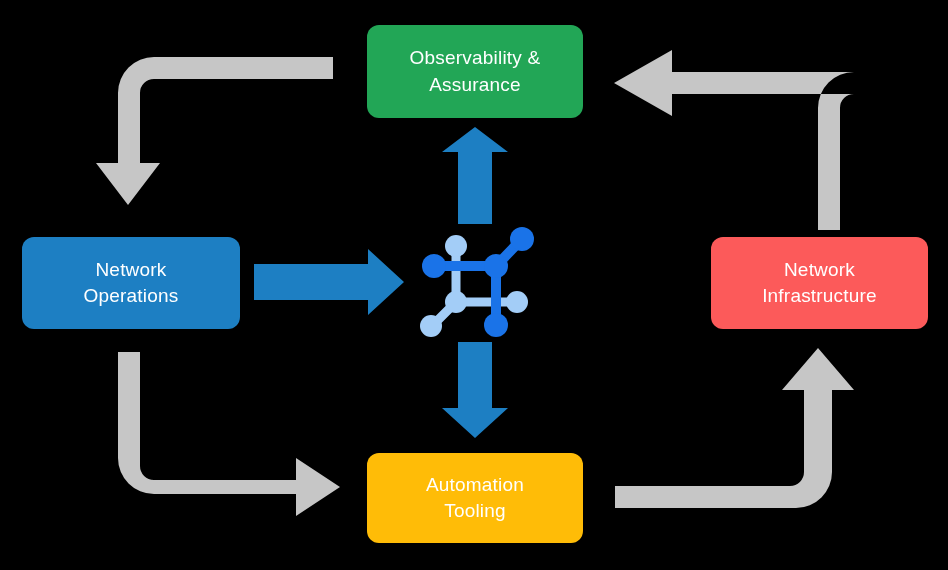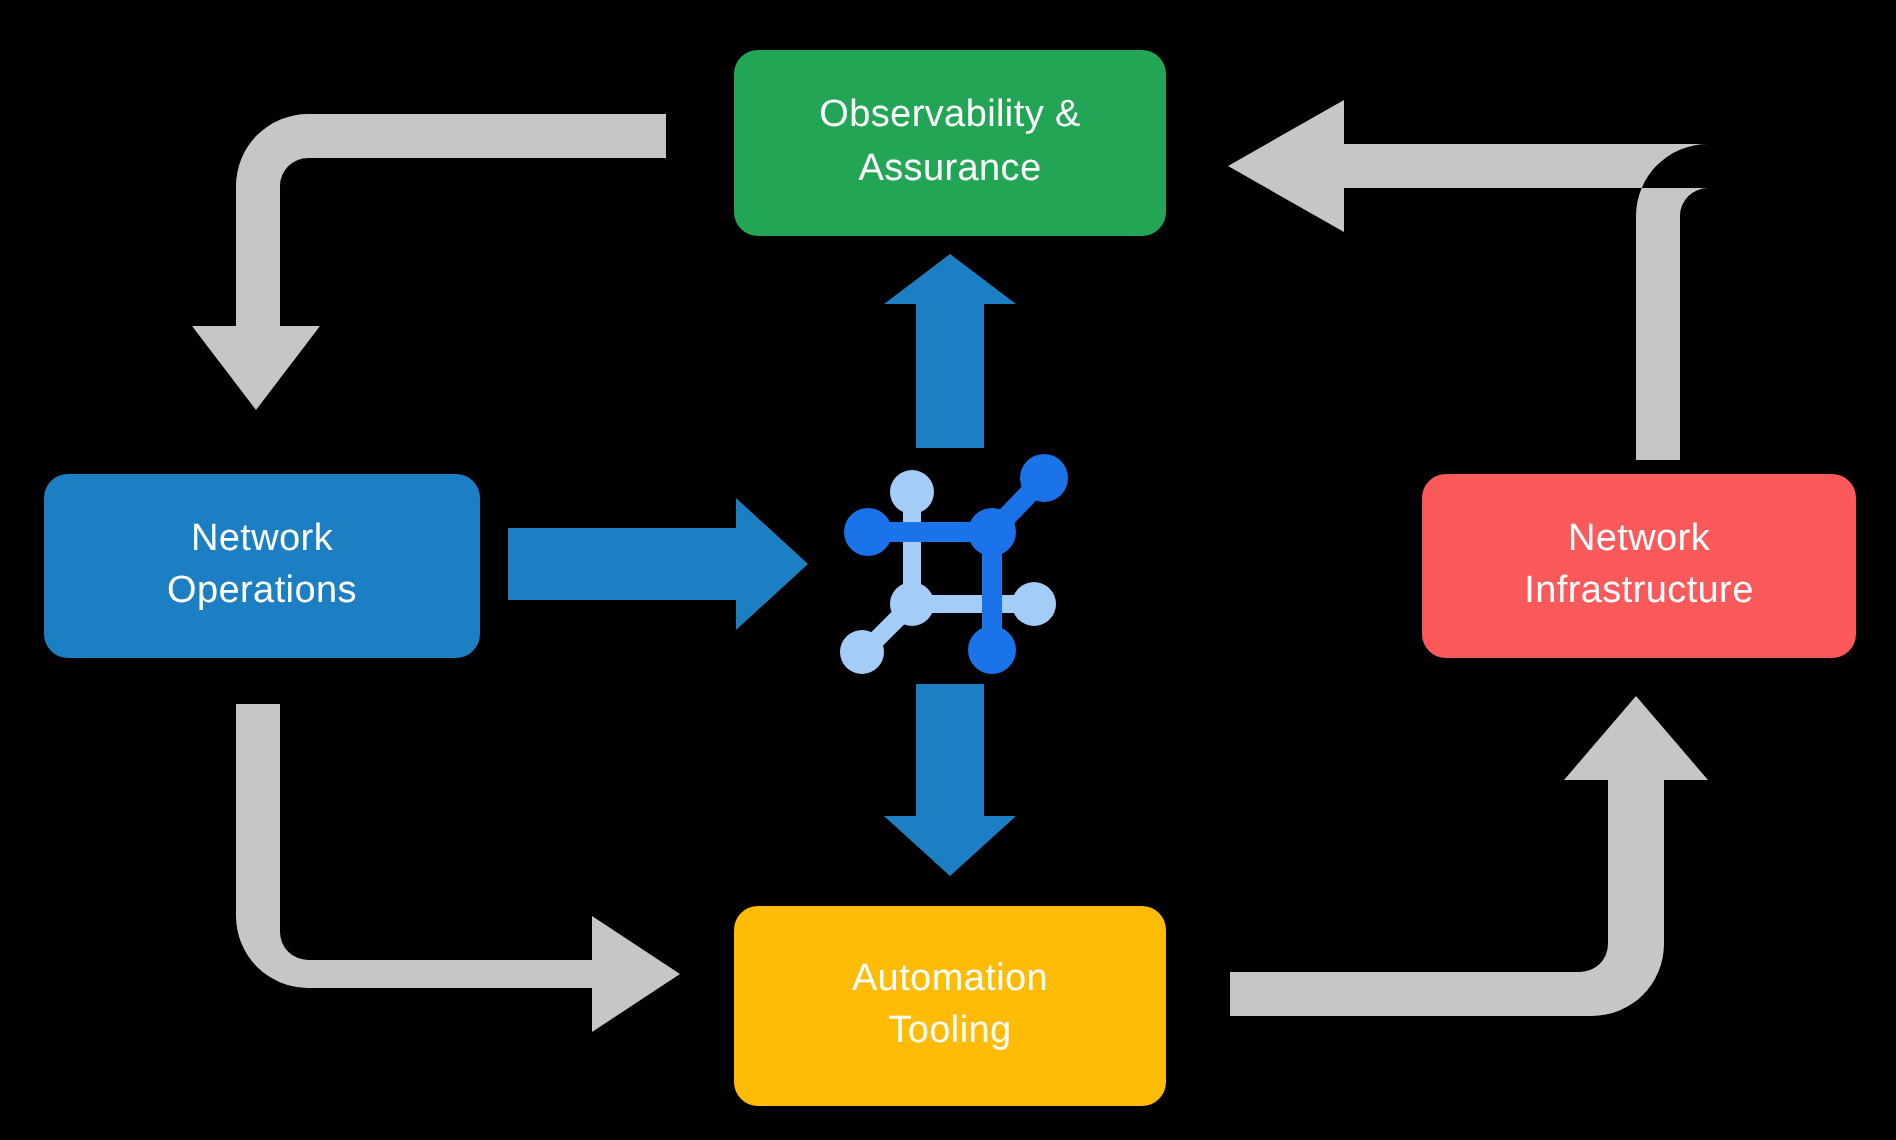--- a/index.html
+++ b/index.html
@@ -27,21 +27,21 @@
     line-height: 1.38;
     font-weight: 400;
     letter-spacing: 0.2px;
     box-sizing: border-box;
     padding: 4px 10px;
     white-space: pre-line;
   }
   #box-observability { left: 367px; top: 25px;  width: 216px; height: 93px; background: #22a656; }
   #box-operations    { left: 22px;  top: 237px; width: 218px; height: 92px; background: #1d7fc3; }
   #box-infrastructure{ left: 711px; top: 237px; width: 217px; height: 92px; background: #fc5a5a; }
-  #box-automation    { left: 367px; top: 453px; width: 216px; height: 100px; background: #ffbc07; }
+  #box-automation    { left: 367px; top: 453px; width: 216px; height: 90px; background: #ffbc07; }
 
   .svg-layer {
     position: absolute;
     left: 0;
     top: 0;
     width: 948px;
     height: 570px;
     pointer-events: none;
   }
   .center-icon {

